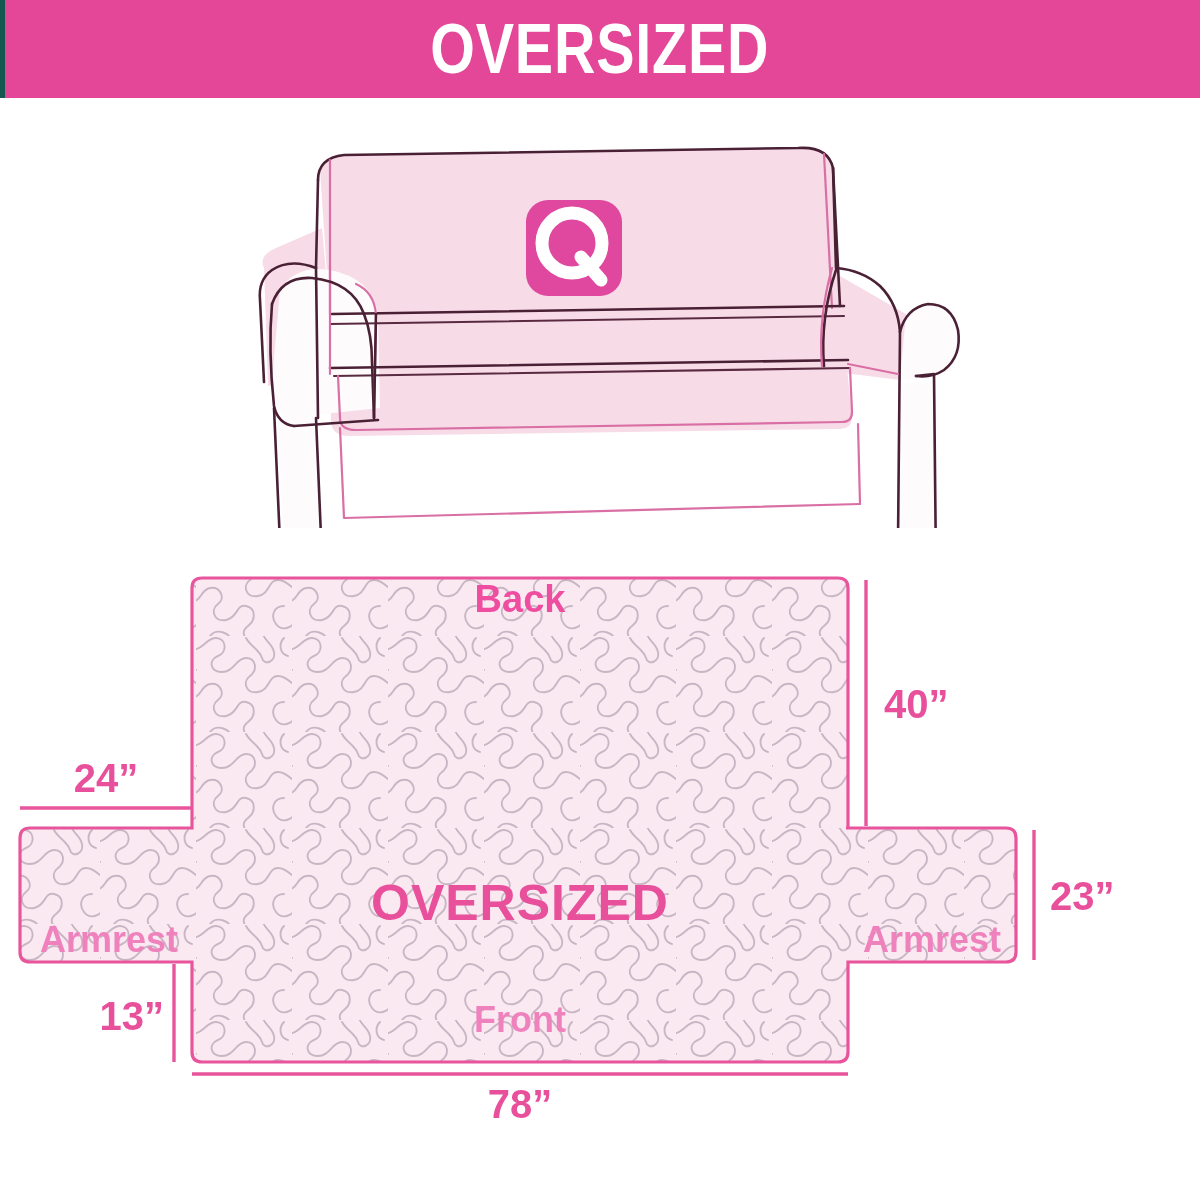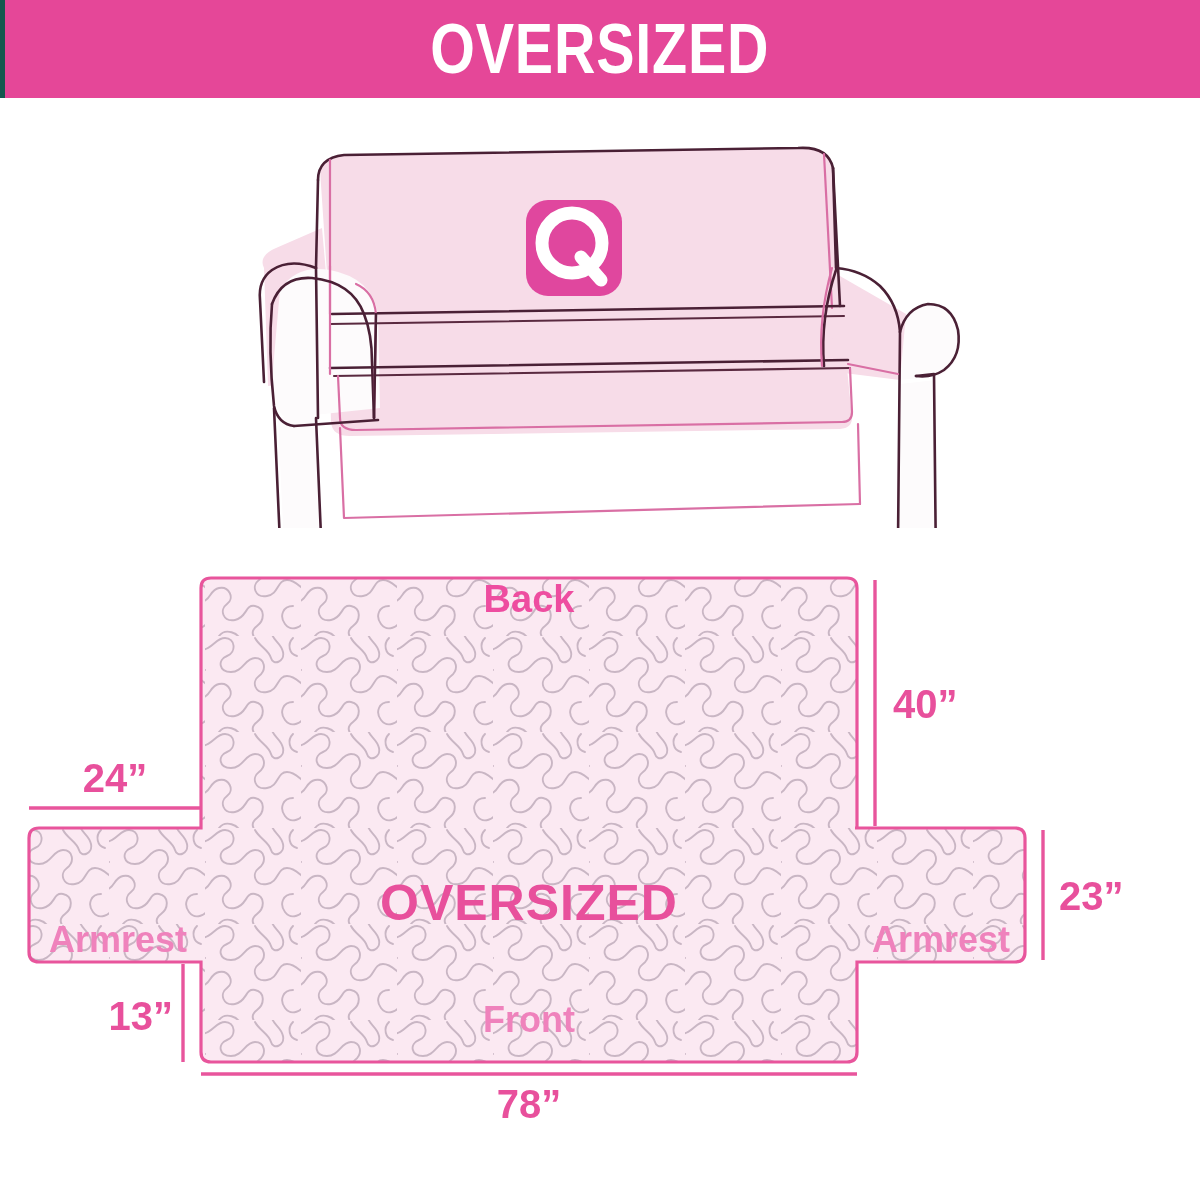--- a/index.html
+++ b/index.html
@@ -50,21 +50,21 @@
     position: absolute;
     left: 0; top: 118px;
     width: 1200px;
     height: 410px;
   }
   #sofa-svg { display: block; width: 1200px; height: 410px; }
 
   
   #diagram-area {
     position: absolute;
-    left: 13px; top: 540px;
+    left: 4px; top: 540px;
     width: 1161px;
     height: 590px;
   }
   #diagram-svg { display: block; width: 1200px; height: 590px; }
 </style>
 </head>
 <body>
 
 <div id="banner">
   <div id="banner-edge"></div>

